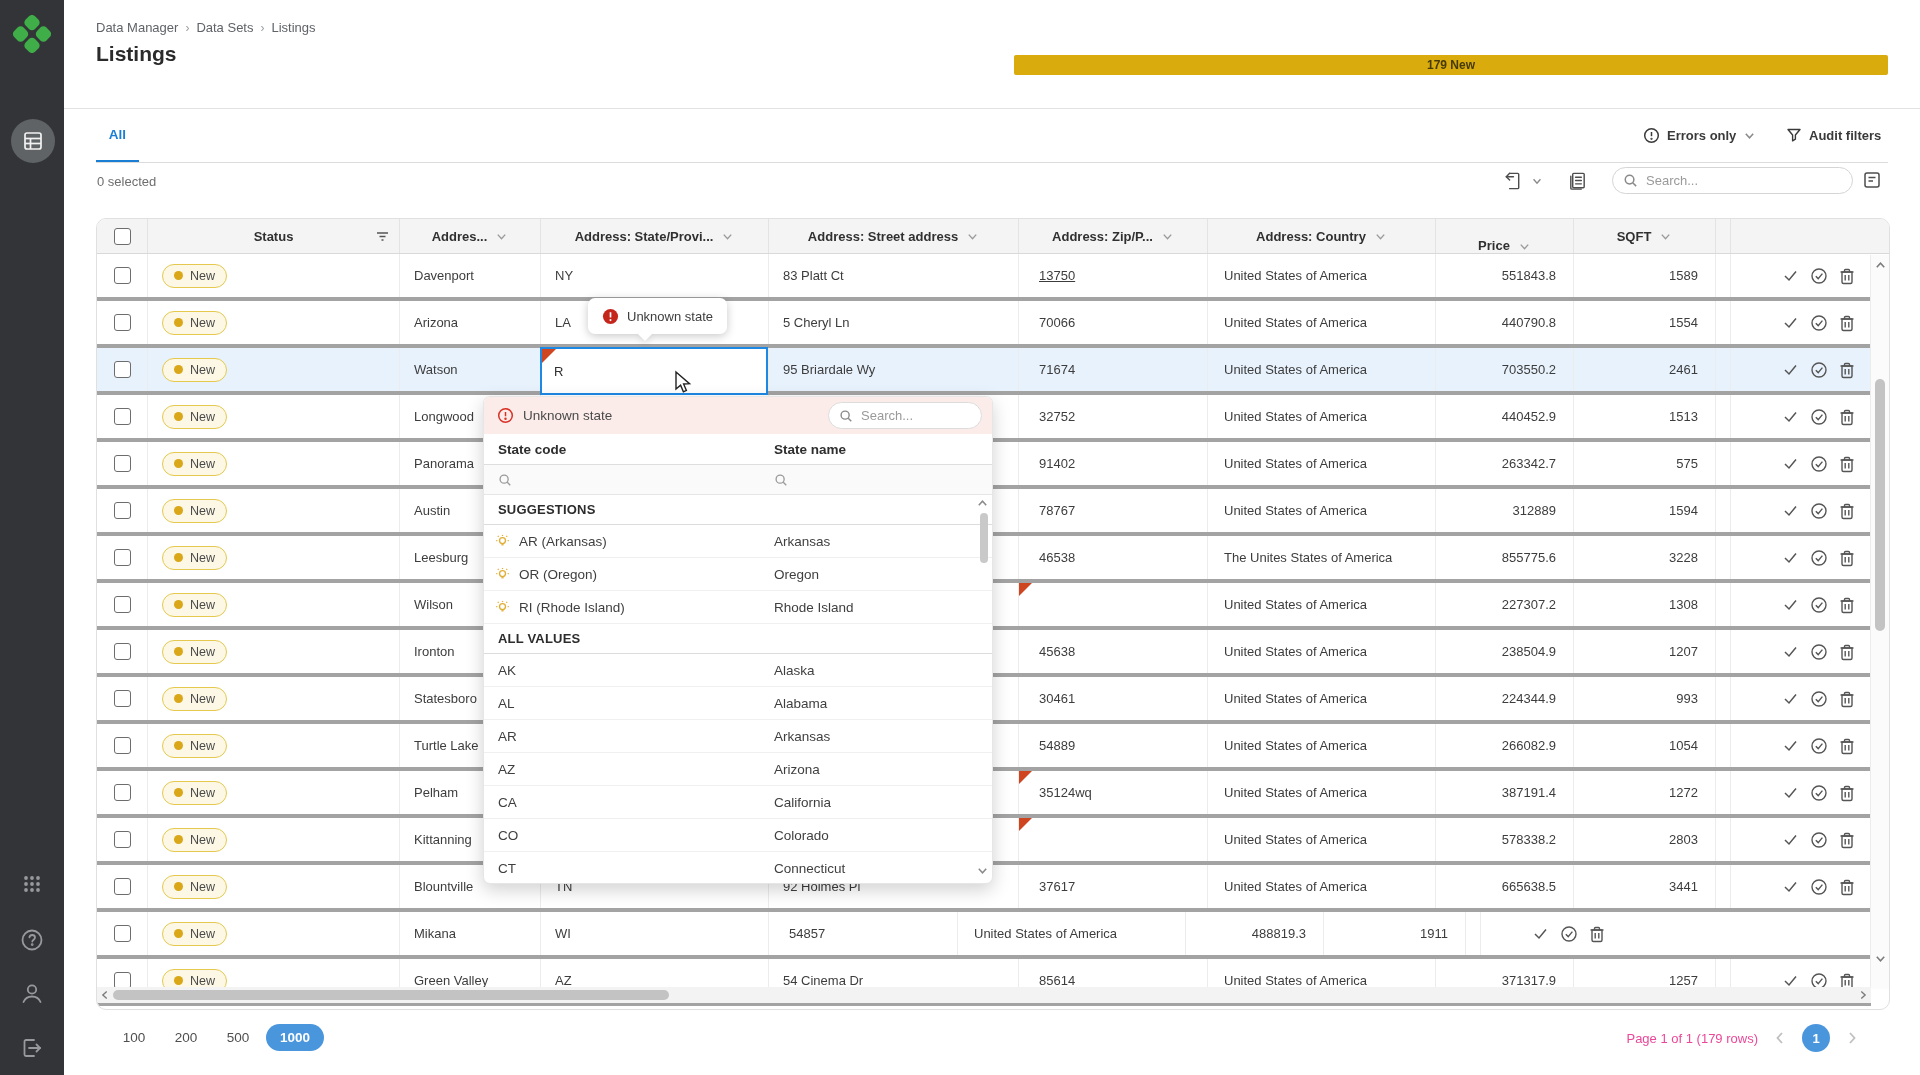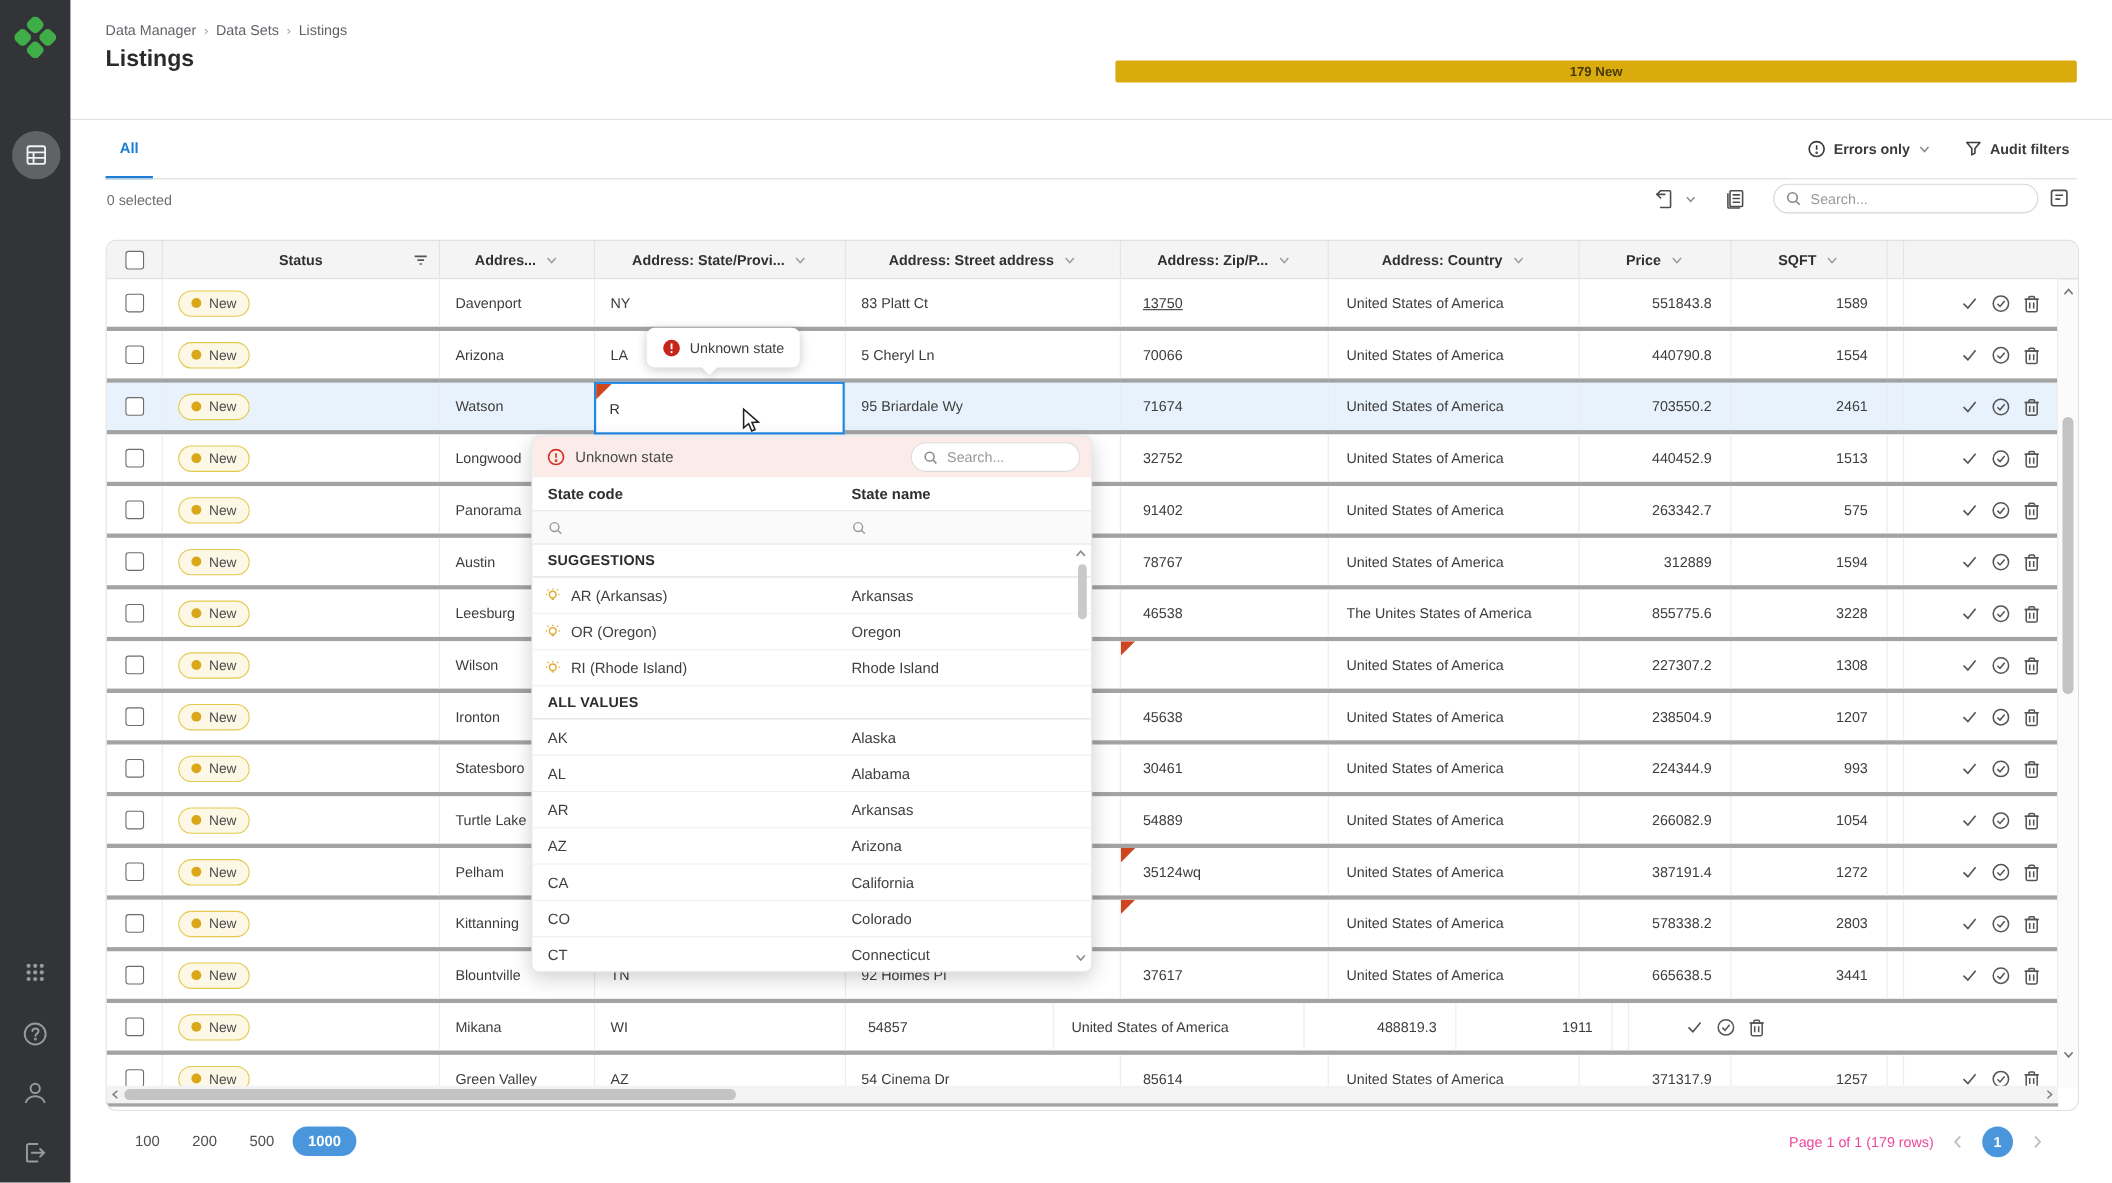--- a/index.html
+++ b/index.html
@@ -258,21 +258,21 @@
         <svg width="13" height="13" viewBox="0 0 14 14" fill="none" stroke="#9a9a9a" stroke-width="1.5">
           <polyline points="3,5 7,9.5 11,5"></polyline>
         </svg>
       </div>
       <div class="hcell" style="width: 228px;">
         <span>Address: Country</span>
         <svg width="13" height="13" viewBox="0 0 14 14" fill="none" stroke="#9a9a9a" stroke-width="1.5">
           <polyline points="3,5 7,9.5 11,5"></polyline>
         </svg>
       </div>
-      <div class="hcell" style="width: 138px;">
+      <div class="hcell" style="width: 138px; align-items: flex-end;">
         <span>Price</span>
         <svg width="13" height="13" viewBox="0 0 14 14" fill="none" stroke="#9a9a9a" stroke-width="1.5">
           <polyline points="3,5 7,9.5 11,5"></polyline>
         </svg>
       </div>
       <div class="hcell" style="width: 142px;">
         <span>SQFT</span>
         <svg width="13" height="13" viewBox="0 0 14 14" fill="none" stroke="#9a9a9a" stroke-width="1.5">
           <polyline points="3,5 7,9.5 11,5"></polyline>
         </svg>

